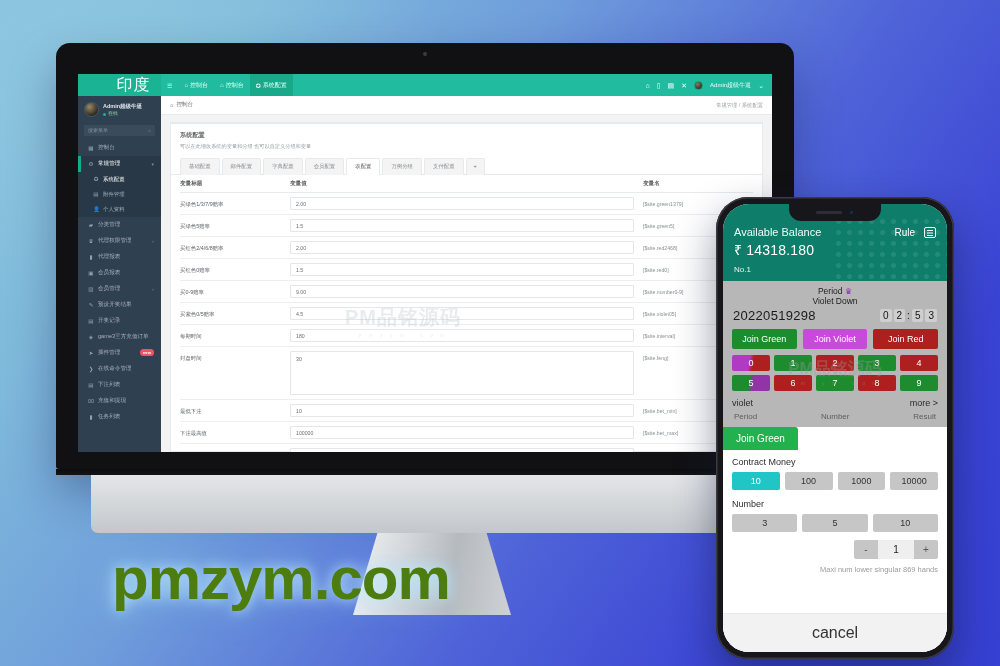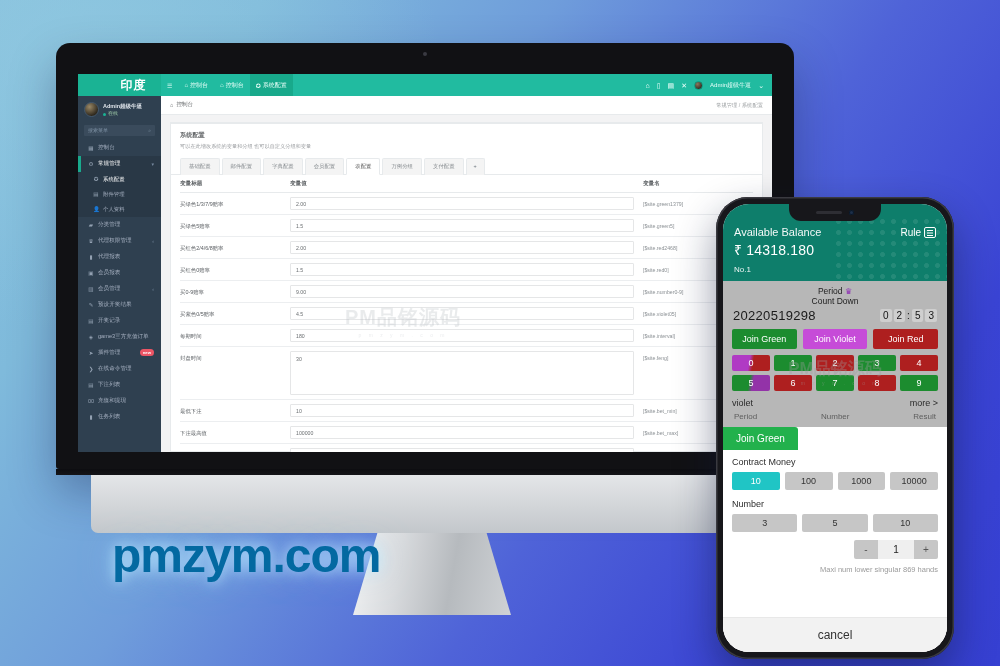--- a/index.html
+++ b/index.html
@@ -13,23 +13,23 @@
   #bg {
     position:absolute; inset:0;
     background:linear-gradient(125deg,#86c0de 0%,#7fbadb 18%,#6f9ddb 38%,#4f63d8 62%,#3a44d4 82%,#3640d2 100%);
   }
   #bg:after{
     content:""; position:absolute; inset:0;
     background:radial-gradient(ellipse 60% 70% at 8% 8%, rgba(150,205,225,.55), rgba(150,205,225,0) 60%);
   }
   
   #watermark{
-    position:absolute; left:112px; top:528px; z-index:40;
-    font-size:48px; font-weight:bold; letter-spacing:-1px;
-    color:#0369a1;
+    position:absolute; left:112px; top:544px; z-index:40;
+    font-size:60px; font-weight:bold; letter-spacing:-1px;
+    color:#4d7c0f;
     text-shadow:0 0 14px rgba(190,235,255,.95), 0 0 32px rgba(160,220,255,.6);
     font-family:"Liberation Sans", sans-serif;
     pointer-events:none;
   }
   
   #monitor{ position:absolute; left:56px; top:43px; width:738px; height:426px; z-index:10;}
   #monitor-bezel{
     position:absolute; inset:0; background:#111114;
     border-radius:14px 14px 3px 3px;
     box-shadow:0 22px 46px rgba(20,30,70,.35);
@@ -52,21 +52,21 @@
   #monitor-neck{
     position:absolute; left:297px; top:487px; width:158px; height:85px; z-index:8;
     background:linear-gradient(100deg,#f2f3f4 0%,#d8dadd 30%,#b6babe 62%,#cfd2d5 100%);
     clip-path:polygon(16% 0%,84% 0%,100% 100%,0% 100%);
   }
 
   
   .app{ position:absolute; inset:0; display:flex; flex-direction:column; background:#eceef1;}
   .topbar{ height:22px; display:flex; background:#1ab394; flex:0 0 22px;}
   .brand{
-    width:83px; background:#1ab394; color:#fff; font-size:12px; font-weight:bold;
+    width:83px; background:#1ab394; color:#fff; font-size:16px; font-weight:normal;
     display:flex; align-items:center; justify-content:center; letter-spacing:1px;padding-left:28px;
   }
   .topnav{ flex:1; display:flex; align-items:stretch; background:#21bba0;}
   .tbi{ display:flex; align-items:center; gap:2px; padding:0 6px; color:#e8fff9; font-size:6px; white-space:nowrap;}
   .tbi.active{ background:#18a98b;}
   .tb-right{ margin-left:auto; display:flex; align-items:center; gap:7px; padding-right:8px; color:#e9fffa; font-size:6px;}
   .tb-ico{ font-size:7px; line-height:1;}
   .tb-avatar{ width:9px; height:9px; border-radius:50%;
      background:radial-gradient(circle at 35% 30%,#8b7a5e,#3b3226 70%); border:1px solid #0f9b80;}
   .body{ flex:1; display:flex; min-height:0;}
@@ -136,21 +136,21 @@
   .notch .spk{ width:26px; height:3px; border-radius:2px; background:#2e2e34;}
   .notch .cam{ width:5px; height:5px; border-radius:50%; background:#1d2f4a; box-shadow:inset 0 0 0 1px #0b1828;}
 
   .ph-head{ background:#0e7e6b; color:#fff; padding:22px 11px 7px 11px; position:relative; overflow:hidden;}
   .ph-head:before{ content:""; position:absolute; right:-6px; top:12px; width:120px; height:80px;
      background-image:radial-gradient(circle, rgba(255,255,255,.09) 2.2px, transparent 2.4px);
      background-size:11px 11px;}
   .ph-bal-label{ font-size:11px; opacity:.95;}
   .ph-bal-amt{ font-size:14px; margin-top:2px; letter-spacing:.2px;}
   .ph-no{ font-size:8px; margin-top:6px; opacity:.92;}
-  .ph-rule{ position:absolute; right:11px; top:23px; display:flex; align-items:center; gap:3px; font-size:10px;}
+  .ph-rule{ position:absolute; right:11px; top:23px; display:flex; align-items:center; gap:9px; font-size:10px;}
   .rule-ico{ width:12px; height:11px; border:1.4px solid #fff; border-radius:2px; position:relative; display:inline-block;}
   .rule-ico:before{ content:""; position:absolute; left:2px; top:2px; width:6px; height:1px; background:#fff;
      box-shadow:0 2.5px 0 #fff, 0 5px 0 #fff;}
 
   .ph-period{ background:#b7b7b7; padding:5px 10px 6px 10px;}
   .pp-top{ display:flex; justify-content:space-between; align-items:center; font-size:8.5px; color:#1c1c1c;flex-direction:column;}
   .crown{ color:#8e2fb5; font-size:8px;}
   .pp-bot{ display:flex; justify-content:space-between; align-items:center; margin-top:2px;}
   .pp-num{ font-size:13px; color:#1a1a1a; letter-spacing:.3px;}
   .cd{ display:flex; align-items:center; gap:2px;}
@@ -182,21 +182,21 @@
   .chip{ flex:1; text-align:center; font-size:9px; color:#333; background:#c6c6c6; padding:4px 0; border-radius:2px;}
   .chip.on{ background:#20c5c5; color:#fff;}
   .chips3{ display:flex; gap:5px; margin-bottom:8px;}
   .chips3 .chip{ background:#c6c6c6;}
   .stepper-wrap{ display:flex; justify-content:flex-end;}
   .stepper{ display:flex; align-items:stretch; border-radius:2px; overflow:hidden; width:84px;}
   .stp{ width:24px; background:#c6c6c6; text-align:center; font-size:10px; color:#555; padding:4px 0;}
   .stv{ flex:1; background:#efefef; text-align:center; font-size:10px; color:#222; padding:4px 0;}
   .hint{ text-align:right; font-size:7.5px; color:#9b9b9b; margin-top:6px;}
   .sheet-foot{ display:flex; border-top:1px solid #e8e8e8;}
-  .foot-btn{ flex:1; text-align:center; font-size:12px; padding:10px 0;}
+  .foot-btn{ flex:1; text-align:center; font-size:16px; padding:10px 0;}
   .f-cancel{ background:#f2f2f2; color:#333;}
   .f-confirm{ background:#22b14c; color:#fff;}
 </style>
 </head>
 <body>
 
 <div id="bg"></div>
 
 <div id="monitor">
   <div id="monitor-bezel">
@@ -479,21 +479,21 @@
         <span class="rule-ico"></span>
       </div>
     </div>
 
     <div class="ph-period">
       <div class="pp-top">
         <div>
           <span>Period</span>
           <span class="crown">♛</span>
         </div>
-        <div>Count Down</div>
+        <div>Violet Down</div>
       </div>
       <div class="pp-bot">
         <div class="pp-num">20220519298</div>
         <div class="cd">
           <b>0</b>
           <b>2</b>
           <i>:</i>
           <b>5</b>
           <b>3</b>
         </div>

